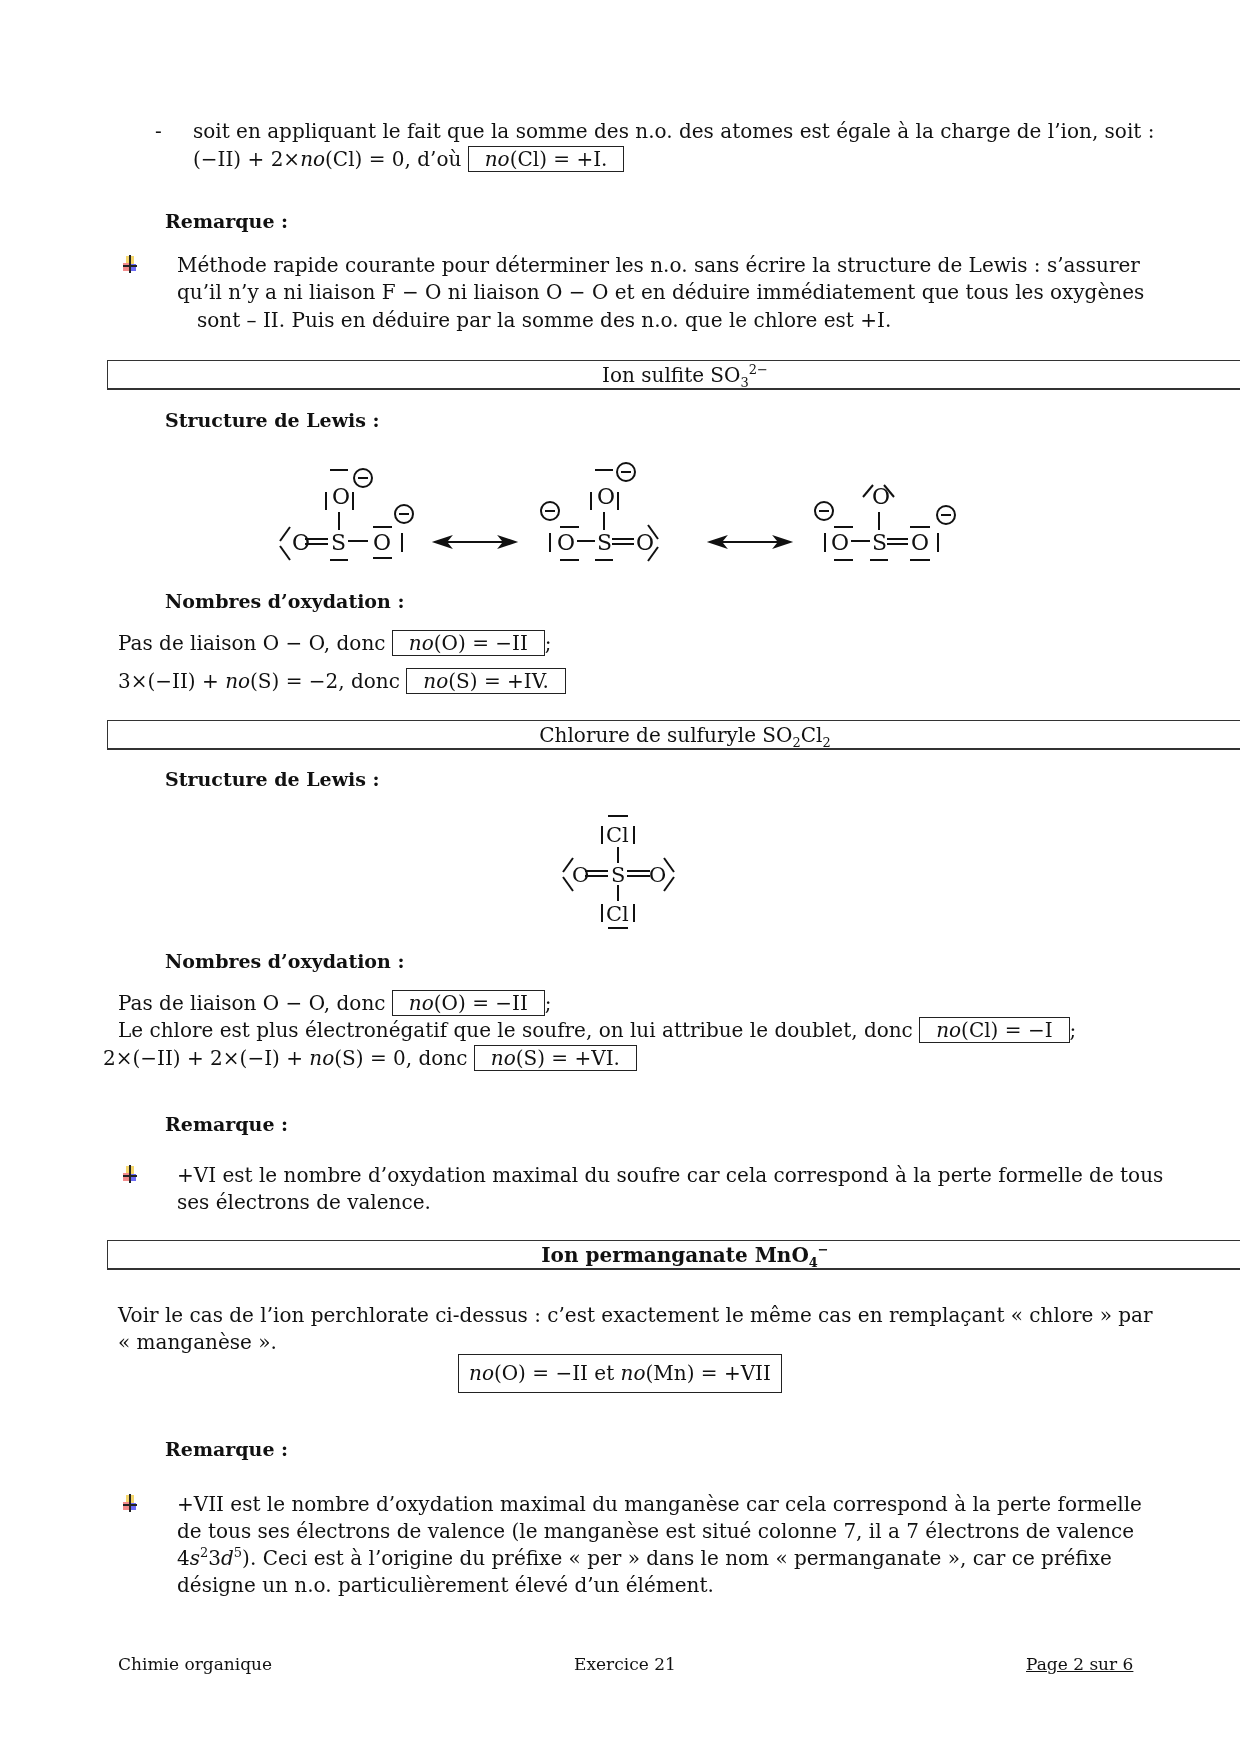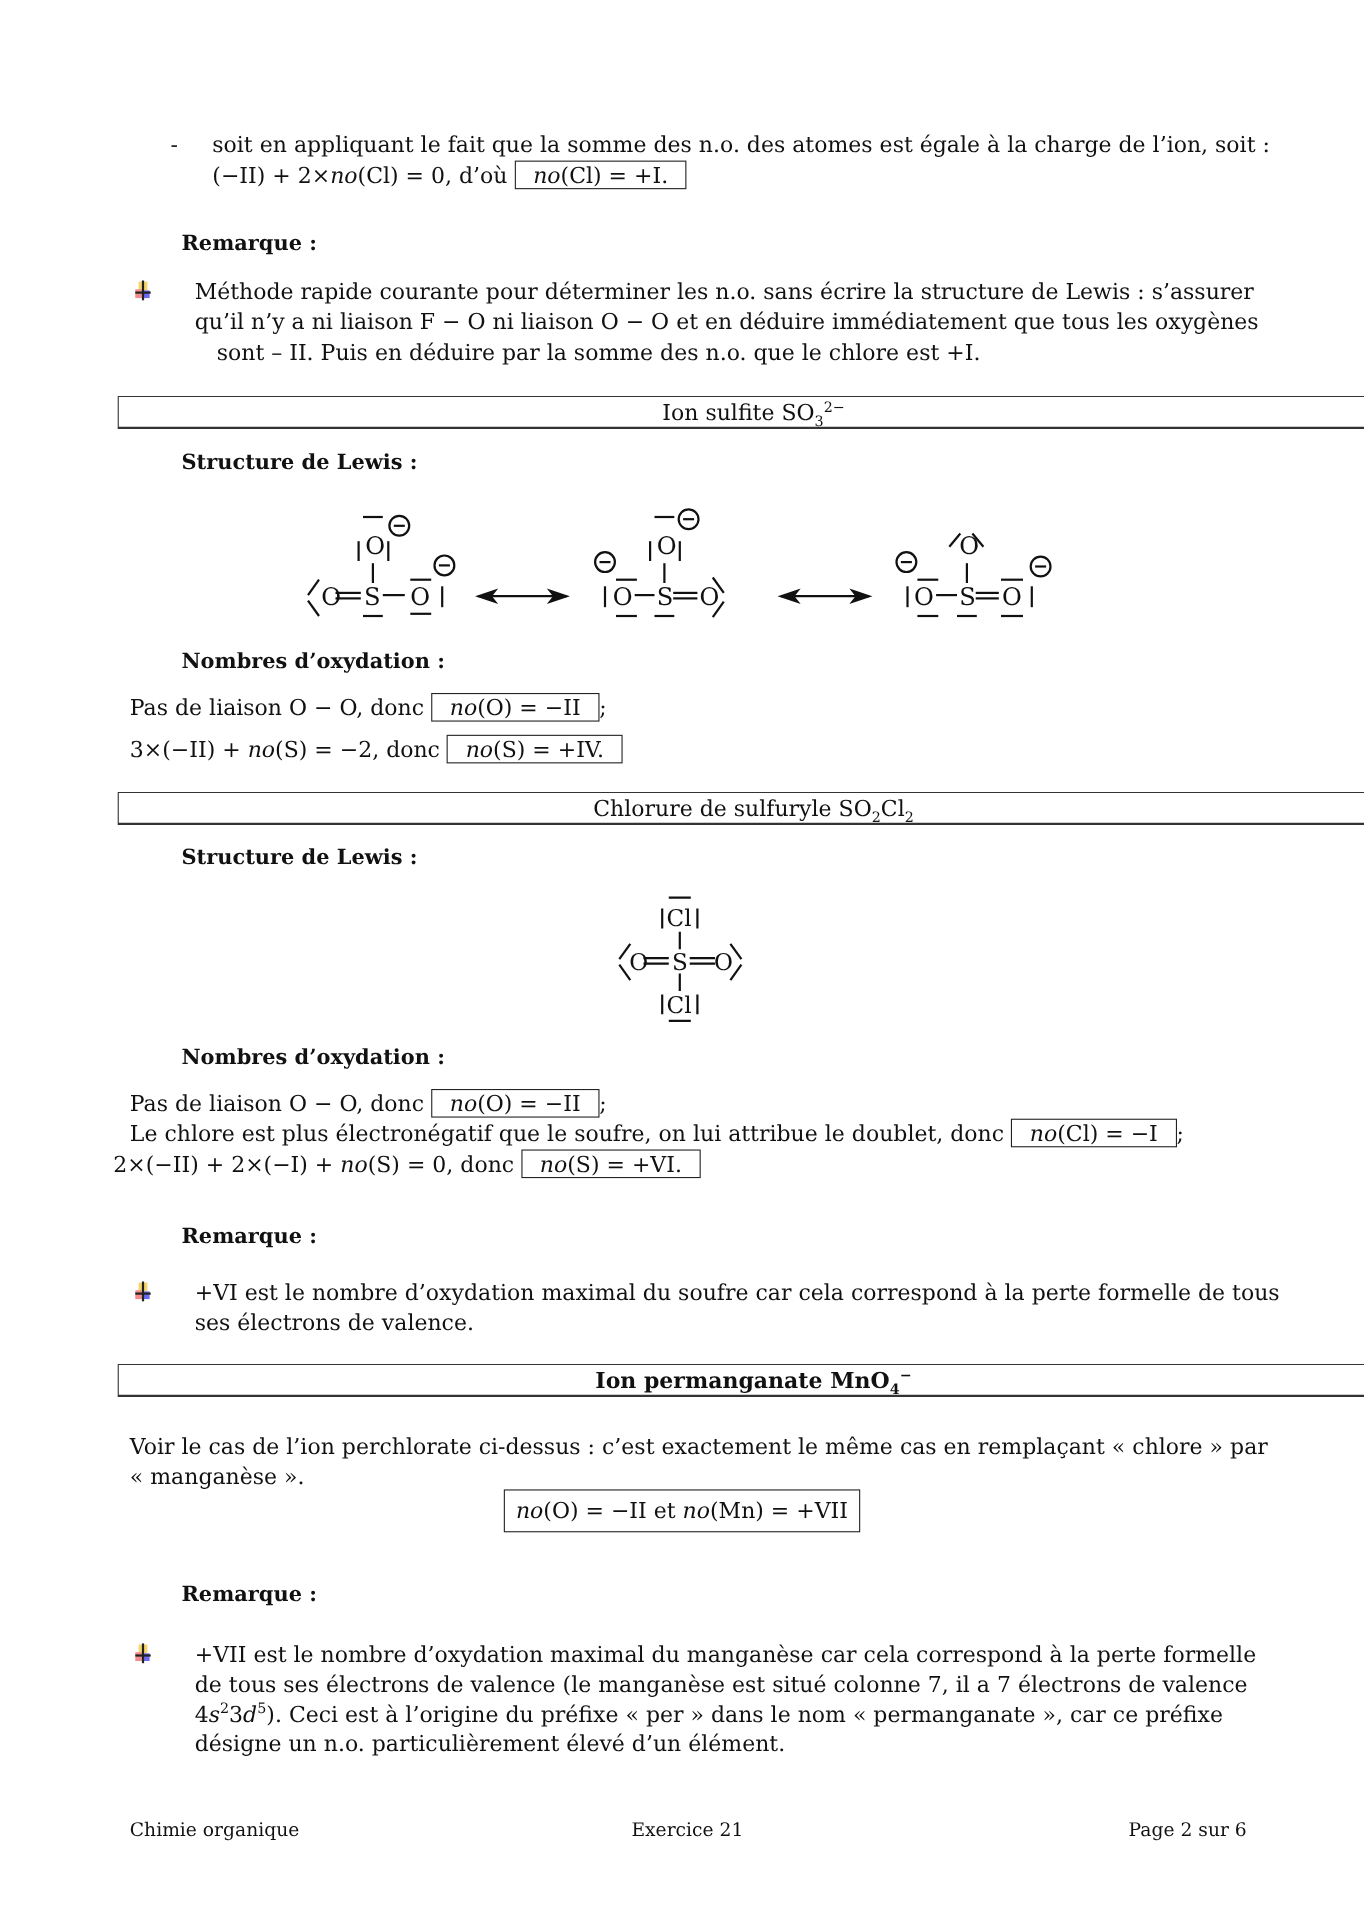--- a/index.html
+++ b/index.html
@@ -209,13 +209,13 @@
   </div>
 <div class="abs txt" style="left:177px; top:1491px;">+VII est le nombre d’oxydation maximal du manganèse car cela correspond à la perte formelle</div>
 <div class="abs txt" style="left:177px; top:1518px;">de tous ses électrons de valence (le manganèse est situé colonne 7, il a 7 électrons de valence</div>
 <div class="abs txt" style="left:177px; top:1545px;">
   <span>4</span><span class="it">s</span><sup>2</sup><span>3</span><span class="it">d</span><sup>5</sup><span>). Ceci est à l’origine du préfixe « per » dans le nom « permanganate », car ce préfixe</span>
 </div>
 <div class="abs txt" style="left:177px; top:1572px;">désigne un n.o. particulièrement élevé d’un élément.</div>
 
 <div class="abs footer" style="left:118px; top:1654px;">Chimie organique</div>
 <div class="abs footer" style="left:574px; top:1654px;">Exercice 21</div>
-<div class="abs footer" style="left:1026px; top:1654px;">Page 2 sur 6</div>
+<div class="abs footer" style="left:1026px; top:1654px;text-decoration:underline;">Page 2 sur 6</div>
 
 </body></html>

